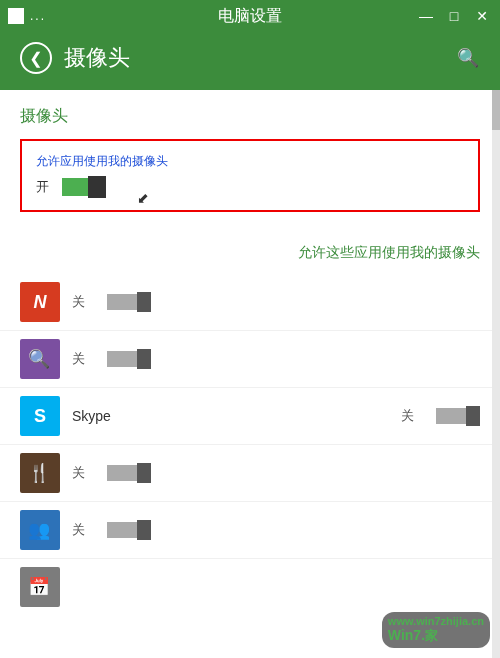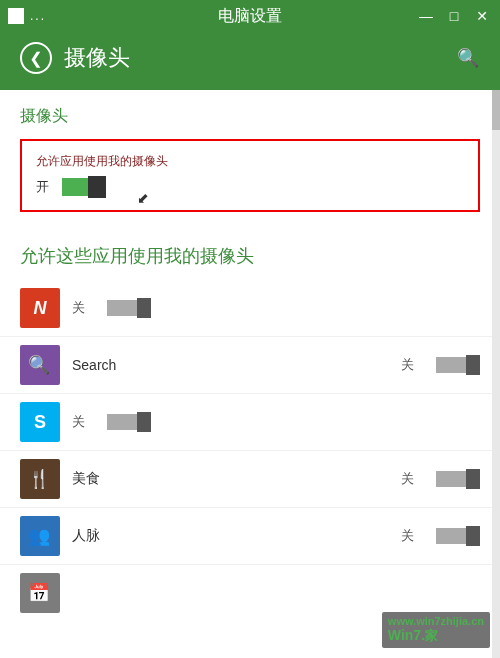--- a/index.html
+++ b/index.html
@@ -135,21 +135,21 @@
       padding: 12px 14px;
       margin-bottom: 16px;
       position: relative;
       display: flex;
       flex-direction: column;
       gap: 6px;
     }
 
     .toggle-label {
       font-size: 12px;
-      color: #7f1d1d;
+      color: #1d4ed8;
     }
 
     .toggle-row {
       display: flex;
       align-items: center;
       gap: 10px;
     }
 
     .toggle-state {
       font-size: 13px;
@@ -180,23 +180,24 @@
       left: 26px;
       top: 0;
     }
 
     
     .sub-section {
       padding: 8px 20px;
     }
     .sub-section-title {
       color: #3c8c3c;
-      font-size: 18px;
+      font-size: 14px;
       font-weight: 400;
       margin-bottom: 4px;
+      text-align: right;
     }
 
     
     .app-list {
       list-style: none;
     }
     .app-item {
       display: flex;
       align-items: center;
       padding: 8px 20px;
@@ -249,21 +250,21 @@
 
     
     .watermark {
       position: absolute;
       bottom: 10px;
       right: 10px;
       background: rgba(0,0,0,0.55);
       color: #fff;
       font-size: 11px;
       padding: 3px 6px;
-      border-radius: 2px;
+      border-radius: 12px;
       pointer-events: none;
     }
     .watermark span {
       color: #4caf50;
       font-weight: bold;
     }
 
     
     .scroll-track {
       position: absolute;
@@ -350,50 +351,48 @@
       <div class="app-icon onenote-color" style="font-size:18px; font-weight:bold; font-style:italic;">N</div>
       <span class="app-status">关</span>
       <div class="small-toggle">
         <div class="small-toggle-track"></div>
         <div class="small-toggle-thumb"></div>
       </div>
     </li>
 
     <li class="app-item">
       <div class="app-icon search-color" style="font-size:18px;">🔍</div>
-      <span class="app-name">Search</span>
       <span class="app-status">关</span>
       <div class="small-toggle">
         <div class="small-toggle-track"></div>
         <div class="small-toggle-thumb"></div>
       </div>
     </li>
 
     <li class="app-item">
       <div class="app-icon skype-color" style="font-size:18px; font-weight:bold;">S</div>
+      <span class="app-name">Skype</span>
       <span class="app-status">关</span>
       <div class="small-toggle">
         <div class="small-toggle-track"></div>
         <div class="small-toggle-thumb"></div>
       </div>
     </li>
 
     <li class="app-item">
       <div class="app-icon food-color" style="font-size:18px;">🍴</div>
-      <span class="app-name">美食</span>
       <span class="app-status">关</span>
       <div class="small-toggle">
         <div class="small-toggle-track"></div>
         <div class="small-toggle-thumb"></div>
       </div>
     </li>
 
     <li class="app-item">
       <div class="app-icon contacts-color" style="font-size:18px;">👥</div>
-      <span class="app-name">人脉</span>
       <span class="app-status">关</span>
       <div class="small-toggle">
         <div class="small-toggle-track"></div>
         <div class="small-toggle-thumb"></div>
       </div>
     </li>
 
     <li class="app-item" style="border-bottom:none;">
       <div class="app-icon diary-color" style="font-size:18px;">📅</div>
     </li>

